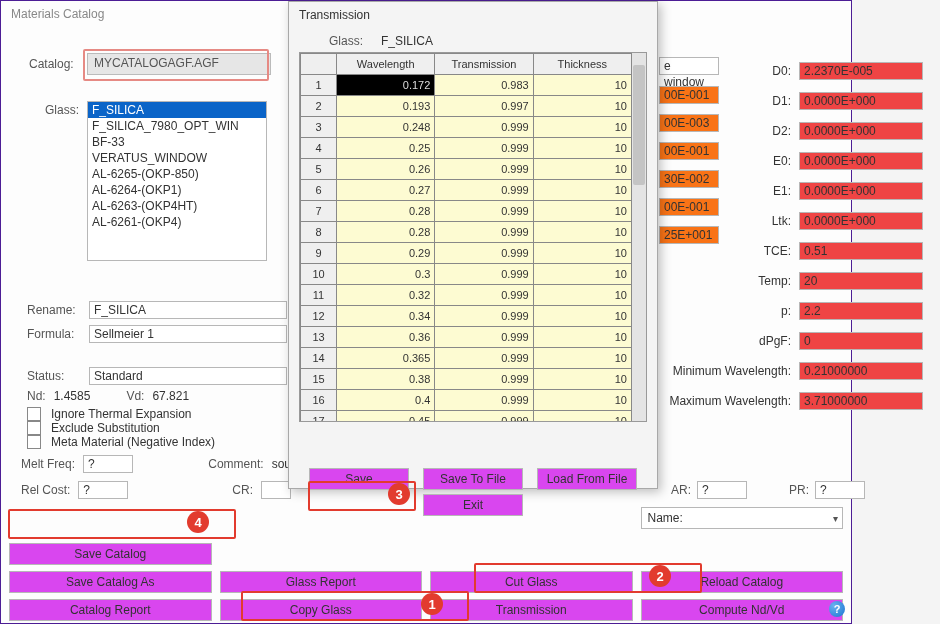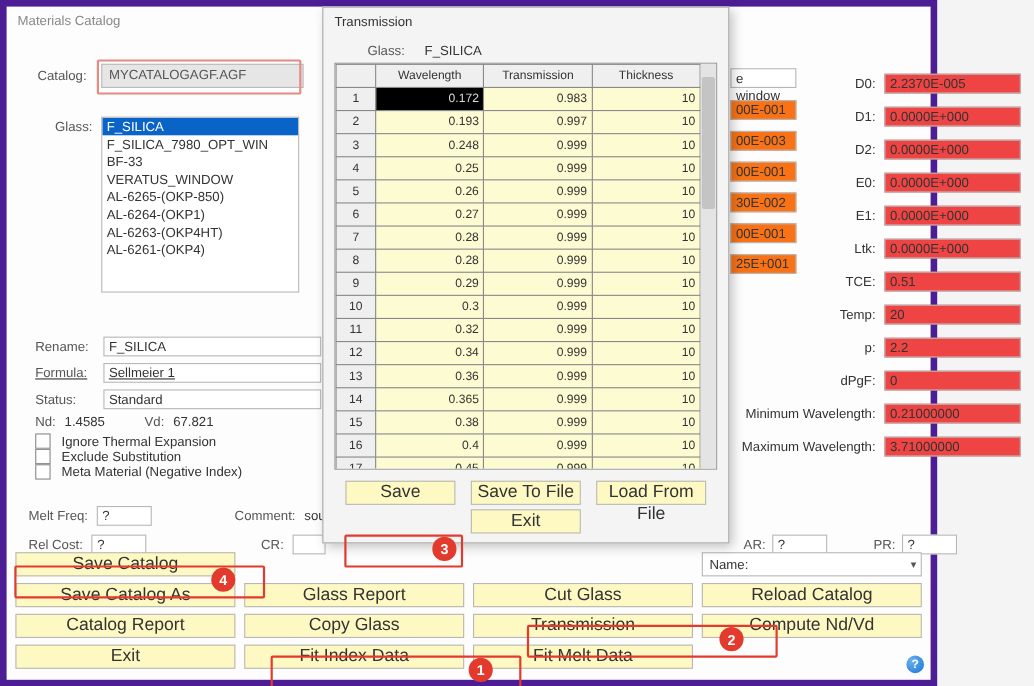--- a/index.html
+++ b/index.html
@@ -11,21 +11,21 @@
     font-size: 12px;
     color: #333;
     background: #f4f4f4;
     overflow: hidden;
   }
   .app {
     position: relative;
     width: 852px;
     height: 624px;
     background: #fdfdfd;
-    border: 6px solid #4c1d95;
+    border: 1px solid #4c1d95;
     box-sizing: border-box;
   }
   .title-bar {
     padding: 6px 10px 4px 10px;
     color: #888;
   }
   .label {
     color: #555;
     white-space: nowrap;
   }
@@ -62,28 +62,29 @@
     box-sizing: border-box;
   }
   .glass-list div {
     padding: 1px 4px;
   }
   .glass-list .sel {
     background: #0a64c8;
     color: #fff;
   }
   .btn {
-    background: #fef9c3;
+    background: #d946ef;
     border: 1px solid #b7b7b7;
     text-align: center;
     height: 22px;
     line-height: 20px;
-    font-size: 16px;
+    font-size: 12px;
     color: #333;
     box-sizing: border-box;
+    margin-top: 36px;
   }
   .checkbox {
     display: inline-block;
     width: 12px;
     height: 12px;
     border: 1px solid #888;
     background: #fff;
     margin-right: 4px;
     vertical-align: middle;
   }
@@ -286,21 +287,21 @@
     <div>AL-6264-(OKP1)</div>
     <div>AL-6263-(OKP4HT)</div>
     <div>AL-6261-(OKP4)</div>
   </div>
 
   <div style="position:absolute; left:26px; top:300px; width:260px;">
     <div class="row" style="margin-bottom:6px;">
       <span class="label" style="width:56px;">Rename:</span>
       <div class="field" style="flex:1;">F_SILICA</div>
     </div>
-    <div class="row" style="margin-bottom:6px;text-decoration:underline;">
+    <div class="row" style="margin-bottom:24px;">
       <span class="label" style="width:56px;">Formula:</span>
       <div class="field" style="flex:1;">Sellmeier 1</div>
     </div>
     <div class="row" style="margin-bottom:4px;">
       <span class="label" style="width:56px;">Status:</span>
       <div class="field" style="flex:1;">Standard</div>
     </div>
     <div class="row" style="gap:8px;">
       <span class="label">Nd:</span>
       <span>1.4585</span>

